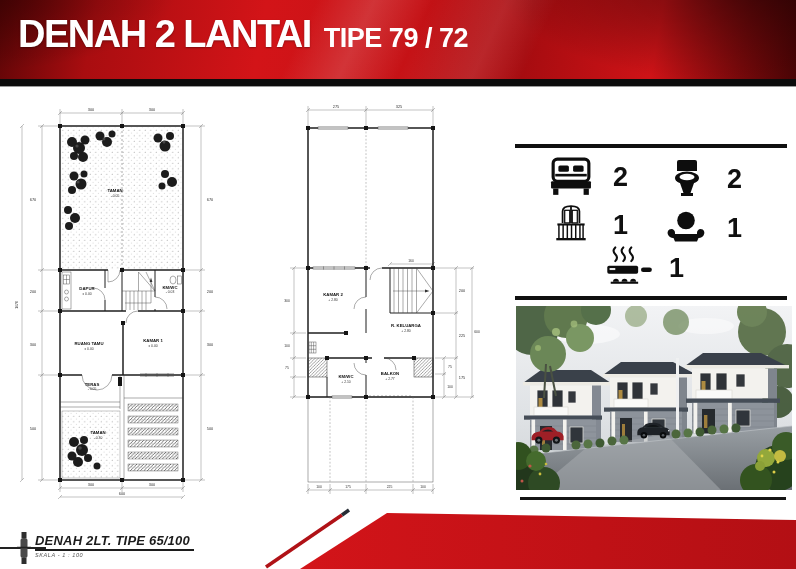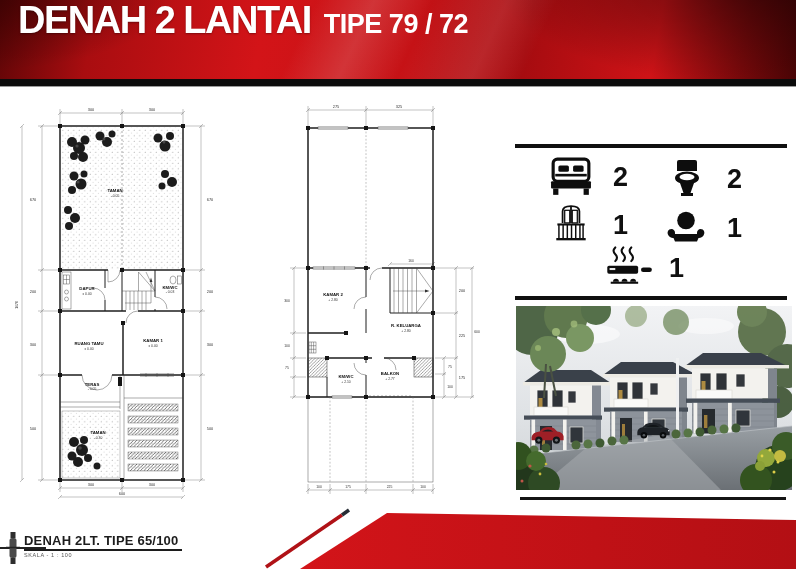--- a/index.html
+++ b/index.html
@@ -6,21 +6,21 @@
   .slide{position:relative;width:796px;height:569px;background:#ffffff;overflow:hidden;
          font-family:"Liberation Sans",sans-serif;}
 
   
   .header{position:absolute;left:0;top:0;width:796px;height:79px;
     background:
       linear-gradient(115deg, rgba(255,255,255,0) 38%, rgba(255,255,255,.14) 45%, rgba(255,255,255,0) 52%, rgba(255,255,255,.10) 61%, rgba(255,255,255,0) 67%),
       radial-gradient(ellipse 420px 170px at 95% -25%, rgba(0,0,0,.55), rgba(0,0,0,0) 62%),
       radial-gradient(ellipse 320px 130px at -2% -10%, rgba(30,0,0,.55), rgba(0,0,0,0) 60%),
       linear-gradient(100deg,#5d0506 0%,#a90d10 12%,#d31418 33%,#c51216 52%,#a60c10 66%,#cf1317 82%,#7c090b 93%,#4c0405 100%);
-    display:flex;align-items:baseline;padding:1px 0 0 18px;box-sizing:border-box;}
+    display:flex;align-items:baseline;padding:15px 0 0 18px;box-sizing:border-box;}
   .title{color:#fff;font-size:38px;font-weight:700;letter-spacing:-1.5px;line-height:1;
          text-shadow:0 1px 2px rgba(0,0,0,.35);}
   .subtitle{color:#fff;font-size:27px;font-weight:600;margin-left:13px;letter-spacing:-.5px;line-height:1;}
   .header-bar{position:absolute;left:0;top:79px;width:796px;height:7px;background:#0c0c0c;
               border-bottom:1px solid #9a9a9a;}
 
   
   .plan{position:absolute;}
   .w{stroke:#1f1f1f;stroke-width:1.5;fill:none}
   .w2{stroke:#1f1f1f;stroke-width:1;fill:none}
@@ -37,21 +37,21 @@
 
   
   .specs{position:absolute;left:513px;top:144px;width:279px;height:156px;}
   .rule{position:absolute;left:2px;width:272px;height:3.5px;background:#101010;}
   .spec-item{position:absolute;display:flex;align-items:center;}
   .spec-count{font-size:27px;font-weight:700;color:#101010;margin-left:20px;}
 
   
   .render{position:absolute;left:516px;top:306px;width:276px;height:184px;}
   .render-rule{position:absolute;left:520px;top:497px;width:266px;height:3px;background:#141414;}
-  .footer{position:absolute;left:6px;top:531px;display:flex;align-items:flex-start;}
+  .footer{position:absolute;left:17px;top:531px;display:flex;align-items:flex-start;font-style:italic;}
   .footer-line{position:absolute;left:0;top:547px;width:46px;height:2px;background:#222;}
   .footer-text{margin-left:4px;}
   .footer-title{font-size:13px;font-weight:700;color:#1c1c1c;border-bottom:2px solid #1c1c1c;
                 display:inline-block;padding:0 4px 1px 0;letter-spacing:.2px;}
   .footer-scale{font-size:5.5px;color:#555;letter-spacing:.6px;margin-top:1px;}
   .red-deco{position:absolute;left:0;top:507px;width:796px;height:62px;}
 </style>
 </head>
 <body>
 

